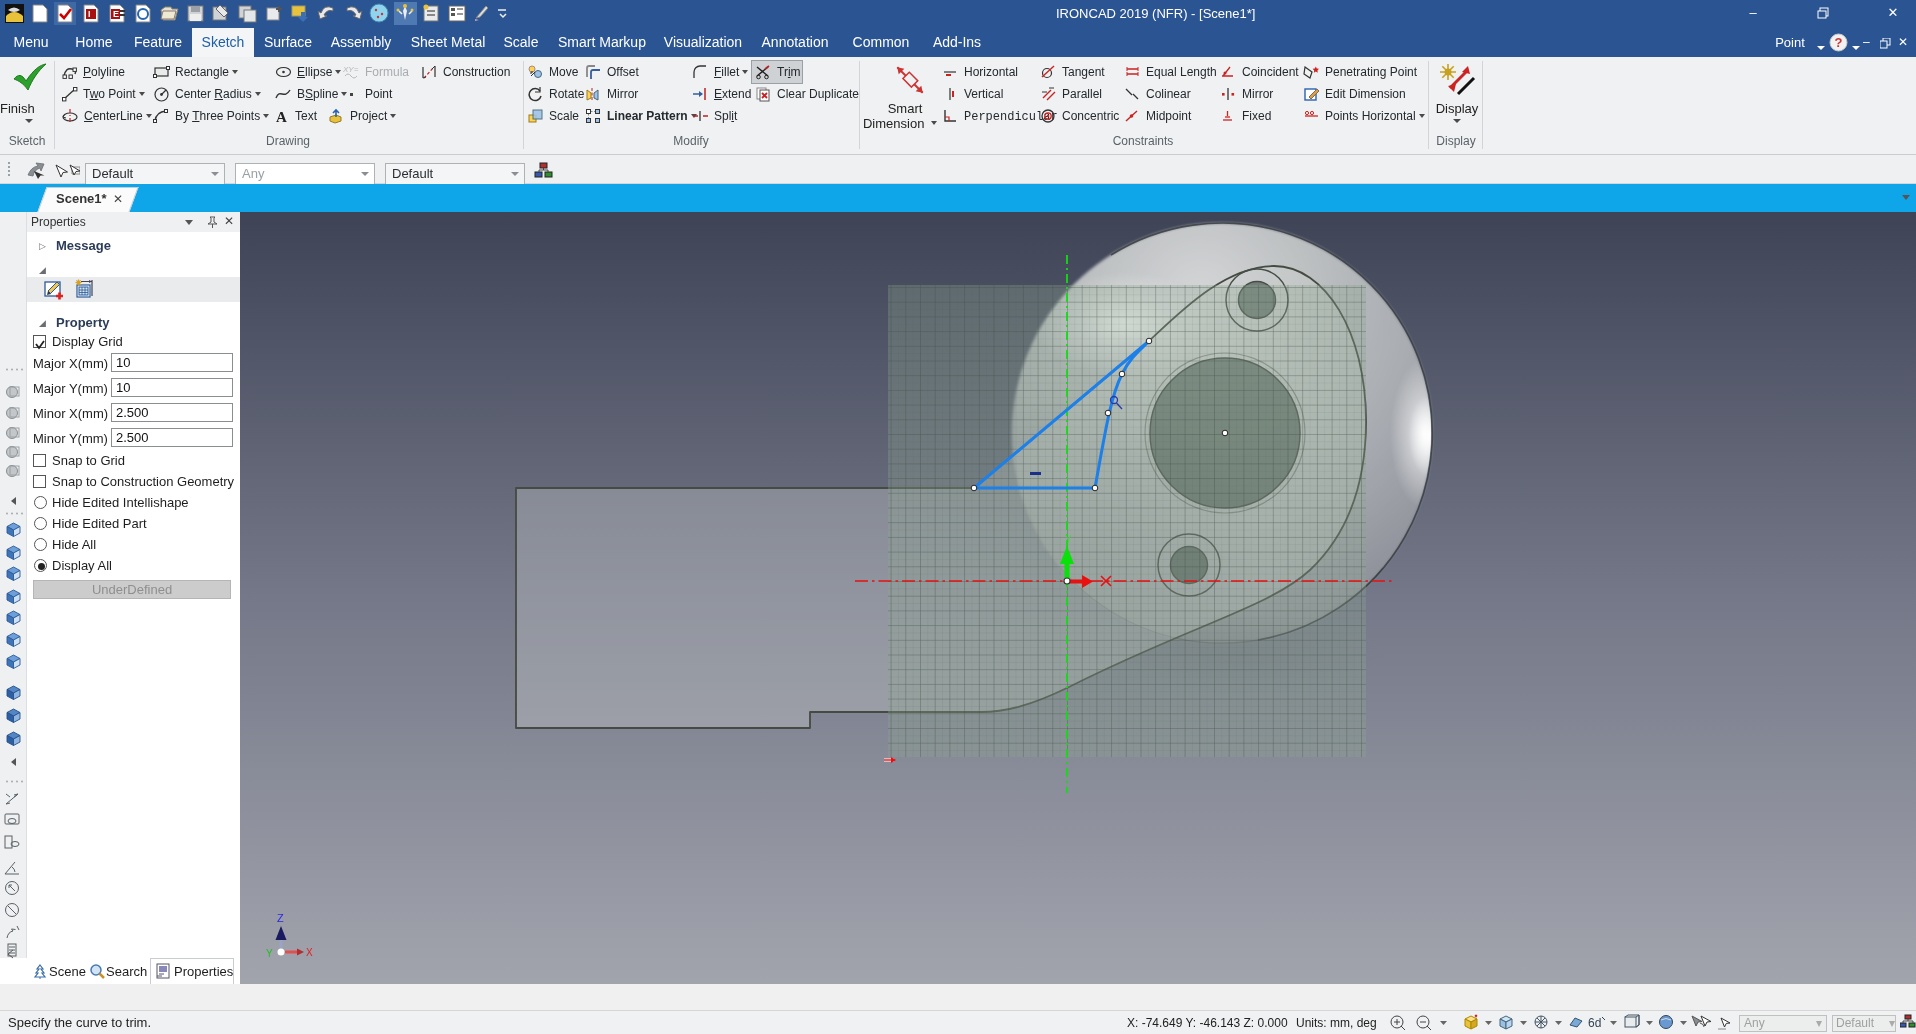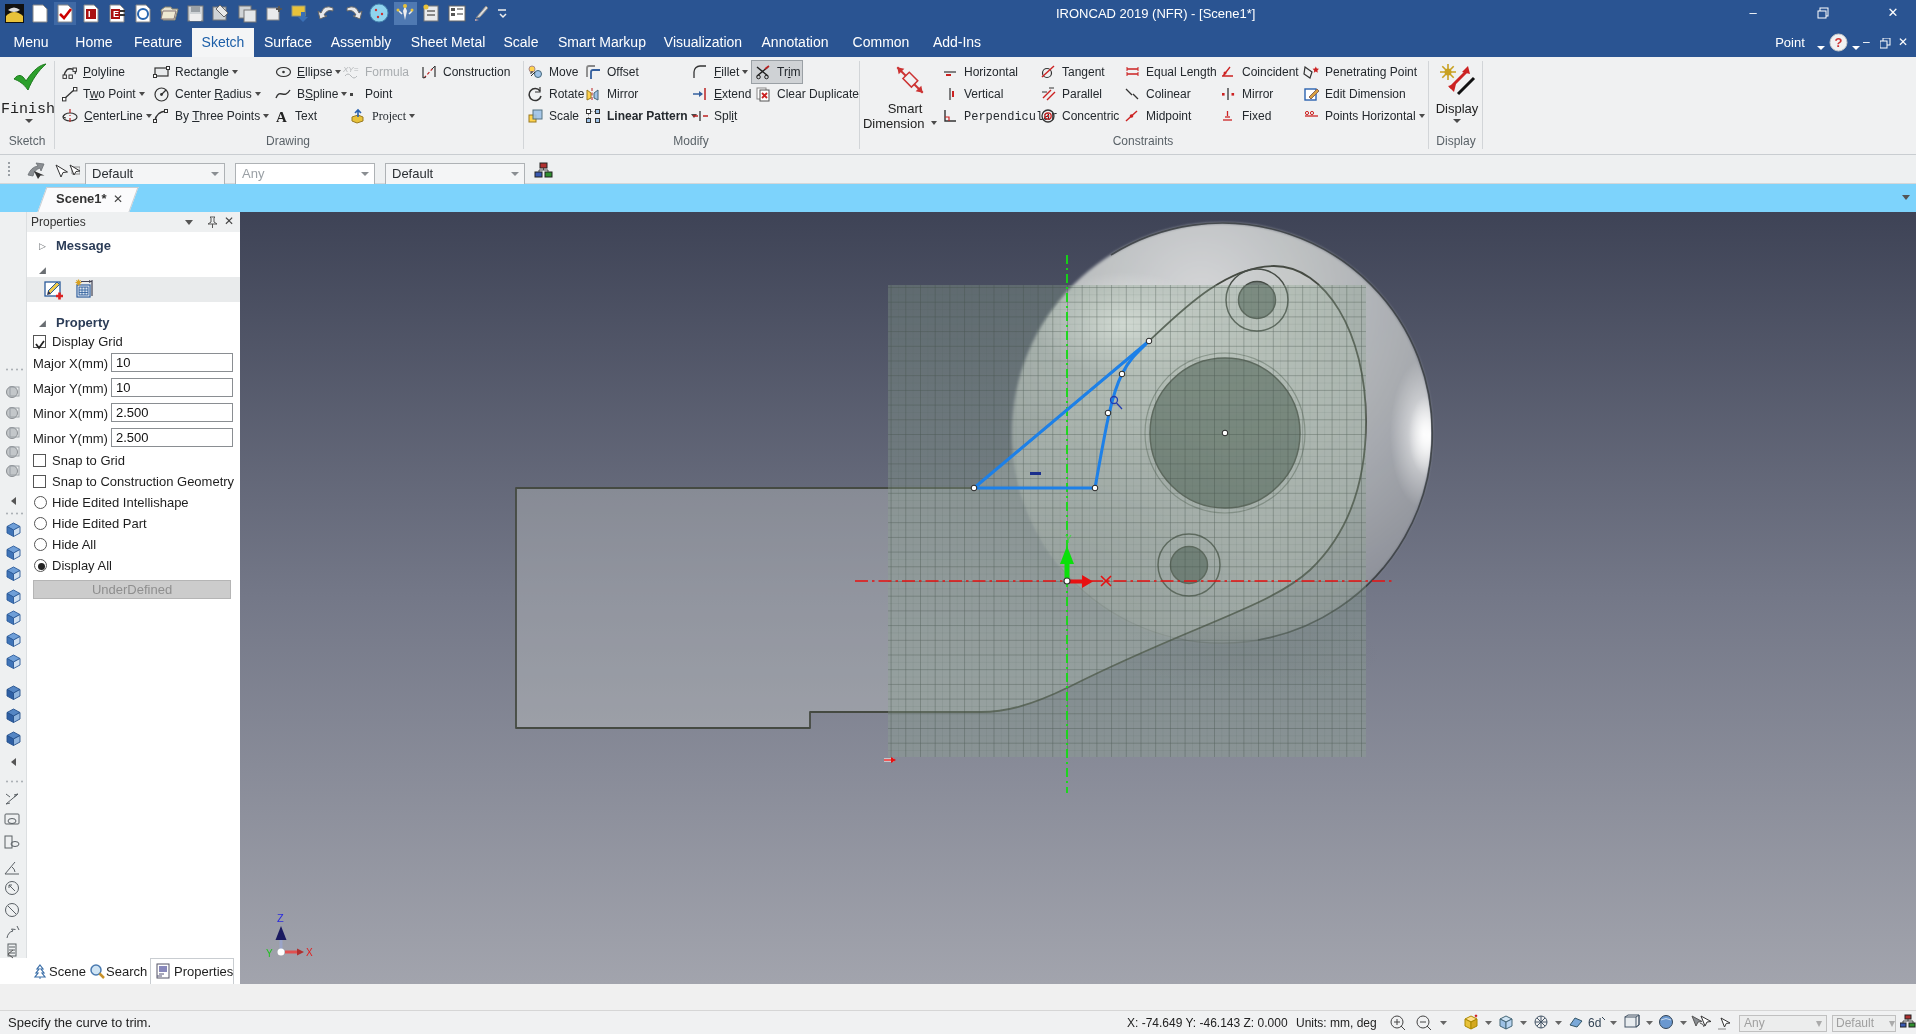--- a/index.html
+++ b/index.html
@@ -22,21 +22,21 @@
 .ritem{position:absolute;height:18px;font-size:12px;color:#24292e;white-space:nowrap;}
 .ritem svg{vertical-align:-3px;margin-right:4px;}
 .ritem .txt{vertical-align:1px;}
 .caret{display:inline-block;margin-left:3px;width:0;height:0;border-left:3.5px solid transparent;border-right:3.5px solid transparent;border-top:4px solid #4a4a4a;vertical-align:3px;}
 .gray{color:#a9adb0;}
 
 #toolbar2{position:absolute;left:0;top:155px;width:1916px;height:29px;background:#eef0f1;border-bottom:1px solid #d4d7d9;}
 .combo{position:absolute;top:8px;height:22px;border:1px solid #aeb2b5;background:#f4f5f6;font-size:13px;color:#2a2e32;line-height:20px;padding-left:6px;}
 .combo .dd{position:absolute;right:5px;top:8px;width:0;height:0;border-left:4px solid transparent;border-right:4px solid transparent;border-top:4px solid #8a8e92;}
 
-#tabstrip{position:absolute;left:0;top:184px;width:1916px;height:28px;background:#7dd3fc;}
+#tabstrip{position:absolute;left:0;top:184px;width:1916px;height:28px;background:#0ea5e9;}
 #scenetab{position:absolute;left:42px;top:3px;width:92px;height:25px;background:#fbfbfc;border:1px solid #c9cdd1;border-bottom:none;transform:skewX(-20deg);}
 #scenetab2{position:absolute;left:56px;top:7px;font-size:13px;font-weight:bold;color:#333;}
 
 #leftstrip{position:absolute;left:0;top:212px;width:27px;height:772px;background:#eef0f1;border-right:1px solid #dcdfe1;}
 
 #panel{position:absolute;left:27px;top:212px;width:213px;height:772px;background:#fff;}
 #panelhead{position:absolute;left:0;top:0;width:213px;height:20px;background:#eef0f1;}
 .phtxt{position:absolute;left:4px;top:3px;font-size:12px;color:#333;}
 .sechead{position:absolute;font-size:13px;font-weight:bold;color:#2b3c57;}
 .parrow{position:absolute;font-size:9px;color:#6a6e72;}
@@ -194,21 +194,21 @@
       <div class="rsep" style="left:1482px"></div>
     <div class="rlabel" style="left:-33px">Sketch</div>
     <div class="rlabel" style="left:228px">Drawing</div>
     <div class="rlabel" style="left:631px">Modify</div>
     <div class="rlabel" style="left:1083px">Constraints</div>
     <div class="rlabel" style="left:1396px">Display</div>
 
     <svg class="abs" style="left:10px;top:4px" width="40" height="32">
         <path d="M4 18 C8 13 12 13 16 20 C24 8 30 4 36 3 C28 10 22 19 18 29 C13 22 9 20 4 18 Z" fill="#2ca02c" stroke="#1e7a1e" stroke-width="1"></path>
       </svg>
-    <div class="abs" style="left:0px;top:44px;width:56px;text-align:center;font-size:15px;color:#222;font-family:Liberation Mono, monospace;">Finish</div>
+    <div class="abs" style="left:0px;top:44px;width:56px;text-align:left;font-size:13px;color:#222;">Finish</div>
     <div class="abs" style="left:25px;top:62px;width:0;height:0;border-left:4px solid transparent;border-right:4px solid transparent;border-top:4px solid #4a4a4a;"></div>
 
     <div class="ritem" style="left:62px;top:7px;"><svg width="17" height="16">
           <path d="M2 12 q2 -9 8 -7 q5 1 3 5" fill="none" stroke="#333" stroke-width="1.5"></path>
           <rect x="1" y="11" width="3.4" height="3.4" fill="#fff" stroke="#333"></rect>
           <rect x="7" y="11" width="3.4" height="3.4" fill="#fff" stroke="#333"></rect>
           <rect x="11" y="4" width="3.4" height="3.4" fill="#fff" stroke="#333"></rect>
         </svg><span class="txt"><u>P</u>olyline</span></div>
     <div class="ritem" style="left:62px;top:29px;"><svg width="17" height="16">
           <line x1="2" y1="13" x2="13" y2="3" stroke="#333" stroke-width="1.3"></line>
@@ -248,21 +248,21 @@
           <text x="1" y="14" font-size="15" font-weight="bold" fill="#222" font-family="Liberation Serif">A</text>
         </svg><span class="txt">Text</span></div>
 
     <div class="ritem gray" style="left:343px;top:7px;"><svg width="18" height="16">
           <text x="0" y="8" font-size="8" fill="#b5b8ba" font-style="italic">XY=</text>
           <path d="M2 12 q3 -4 6 0 q3 4 6 0" stroke="#b5b8ba" fill="none"></path>
         </svg><span class="txt">Formula</span></div>
     <div class="ritem" style="left:343px;top:29px;"><svg width="18" height="16">
           <rect x="7" y="7" width="3" height="3" fill="#444"></rect>
         </svg><span class="txt">Point</span></div>
-    <div class="ritem" style="left:350px;top:51px;font-family:Liberation Serif, serif;"><svg width="18" height="16">
+    <div class="ritem" style="left:328px;top:51px;"><svg width="18" height="16">
           <path d="M2 13 l5 2 6 -2 0 -4 -5 -2 -6 2 z" fill="#e8c23a" stroke="#997a20"></path>
           <path d="M8 9 v-7 M5 5 l3 -3 3 3" stroke="#2a62b0" stroke-width="1.6" fill="none"></path>
         </svg><span class="txt">Project</span><span class="caret"></span></div>
 
     <div class="ritem" style="left:421px;top:7px;"><svg width="18" height="16">
           <path d="M3 14 l10 -11" stroke="#b22" stroke-width="1.2" stroke-dasharray="3 2"></path>
           <path d="M2 3 v11 M14 2 v11" stroke="#333" stroke-width="1.2"></path>
           <path d="M11 5 l3 -3 M2 14 l3 -1" stroke="#333" stroke-width="1"></path>
         </svg><span class="txt">Construction</span></div>
 

